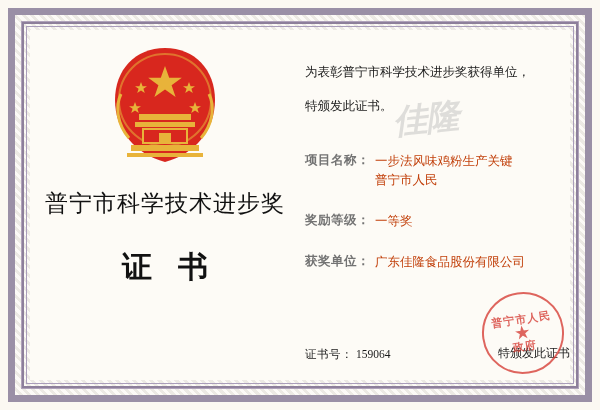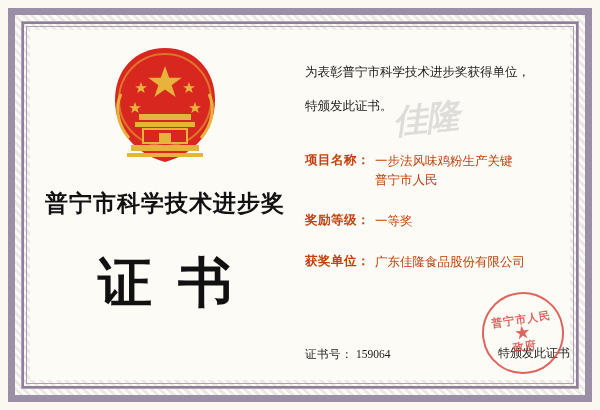--- a/index.html
+++ b/index.html
@@ -72,32 +72,32 @@
     width: 140px;
     height: 128px;
     margin: 6px auto 0 auto;
   }
   .emblem svg { display:block; }
 
   .award-title {
     margin-top: 16px;
     text-align: center;
     font-family: "Liberation Serif", "DejaVu Serif", serif;
-    font-weight: bold;
+    font-weight: normal;
     font-size: 23px;
     letter-spacing: 1px;
     color: #111111;
     white-space: nowrap;
   }
   .cert-word {
     margin-top: 28px;
     text-align: center;
     font-family: "Liberation Serif", "DejaVu Serif", serif;
     font-weight: bold;
-    font-size: 54px;
+    font-size: 30px;
     letter-spacing: 26px;
     text-indent: 26px;
     color: #111111;
   }
 
   
   .right-col {
     position: absolute;
     left: 305px;
     top: 60px;
@@ -117,21 +117,21 @@
   }
   .field-row {
     display: flex;
     align-items: flex-start;
     margin-bottom: 22px;
   }
   .field-label {
     font-family: "Liberation Serif", "DejaVu Serif", serif;
     font-weight: bold;
     font-size: 12.5px;
-    color: #c2410c;
+    color: #737373;
     width: 70px;
     flex: 0 0 70px;
     letter-spacing: 0.5px;
   }
   .field-value {
     font-family: "Liberation Serif", "DejaVu Serif", serif;
     font-size: 12.5px;
     color: #c2410c;
     line-height: 19px;
   }

